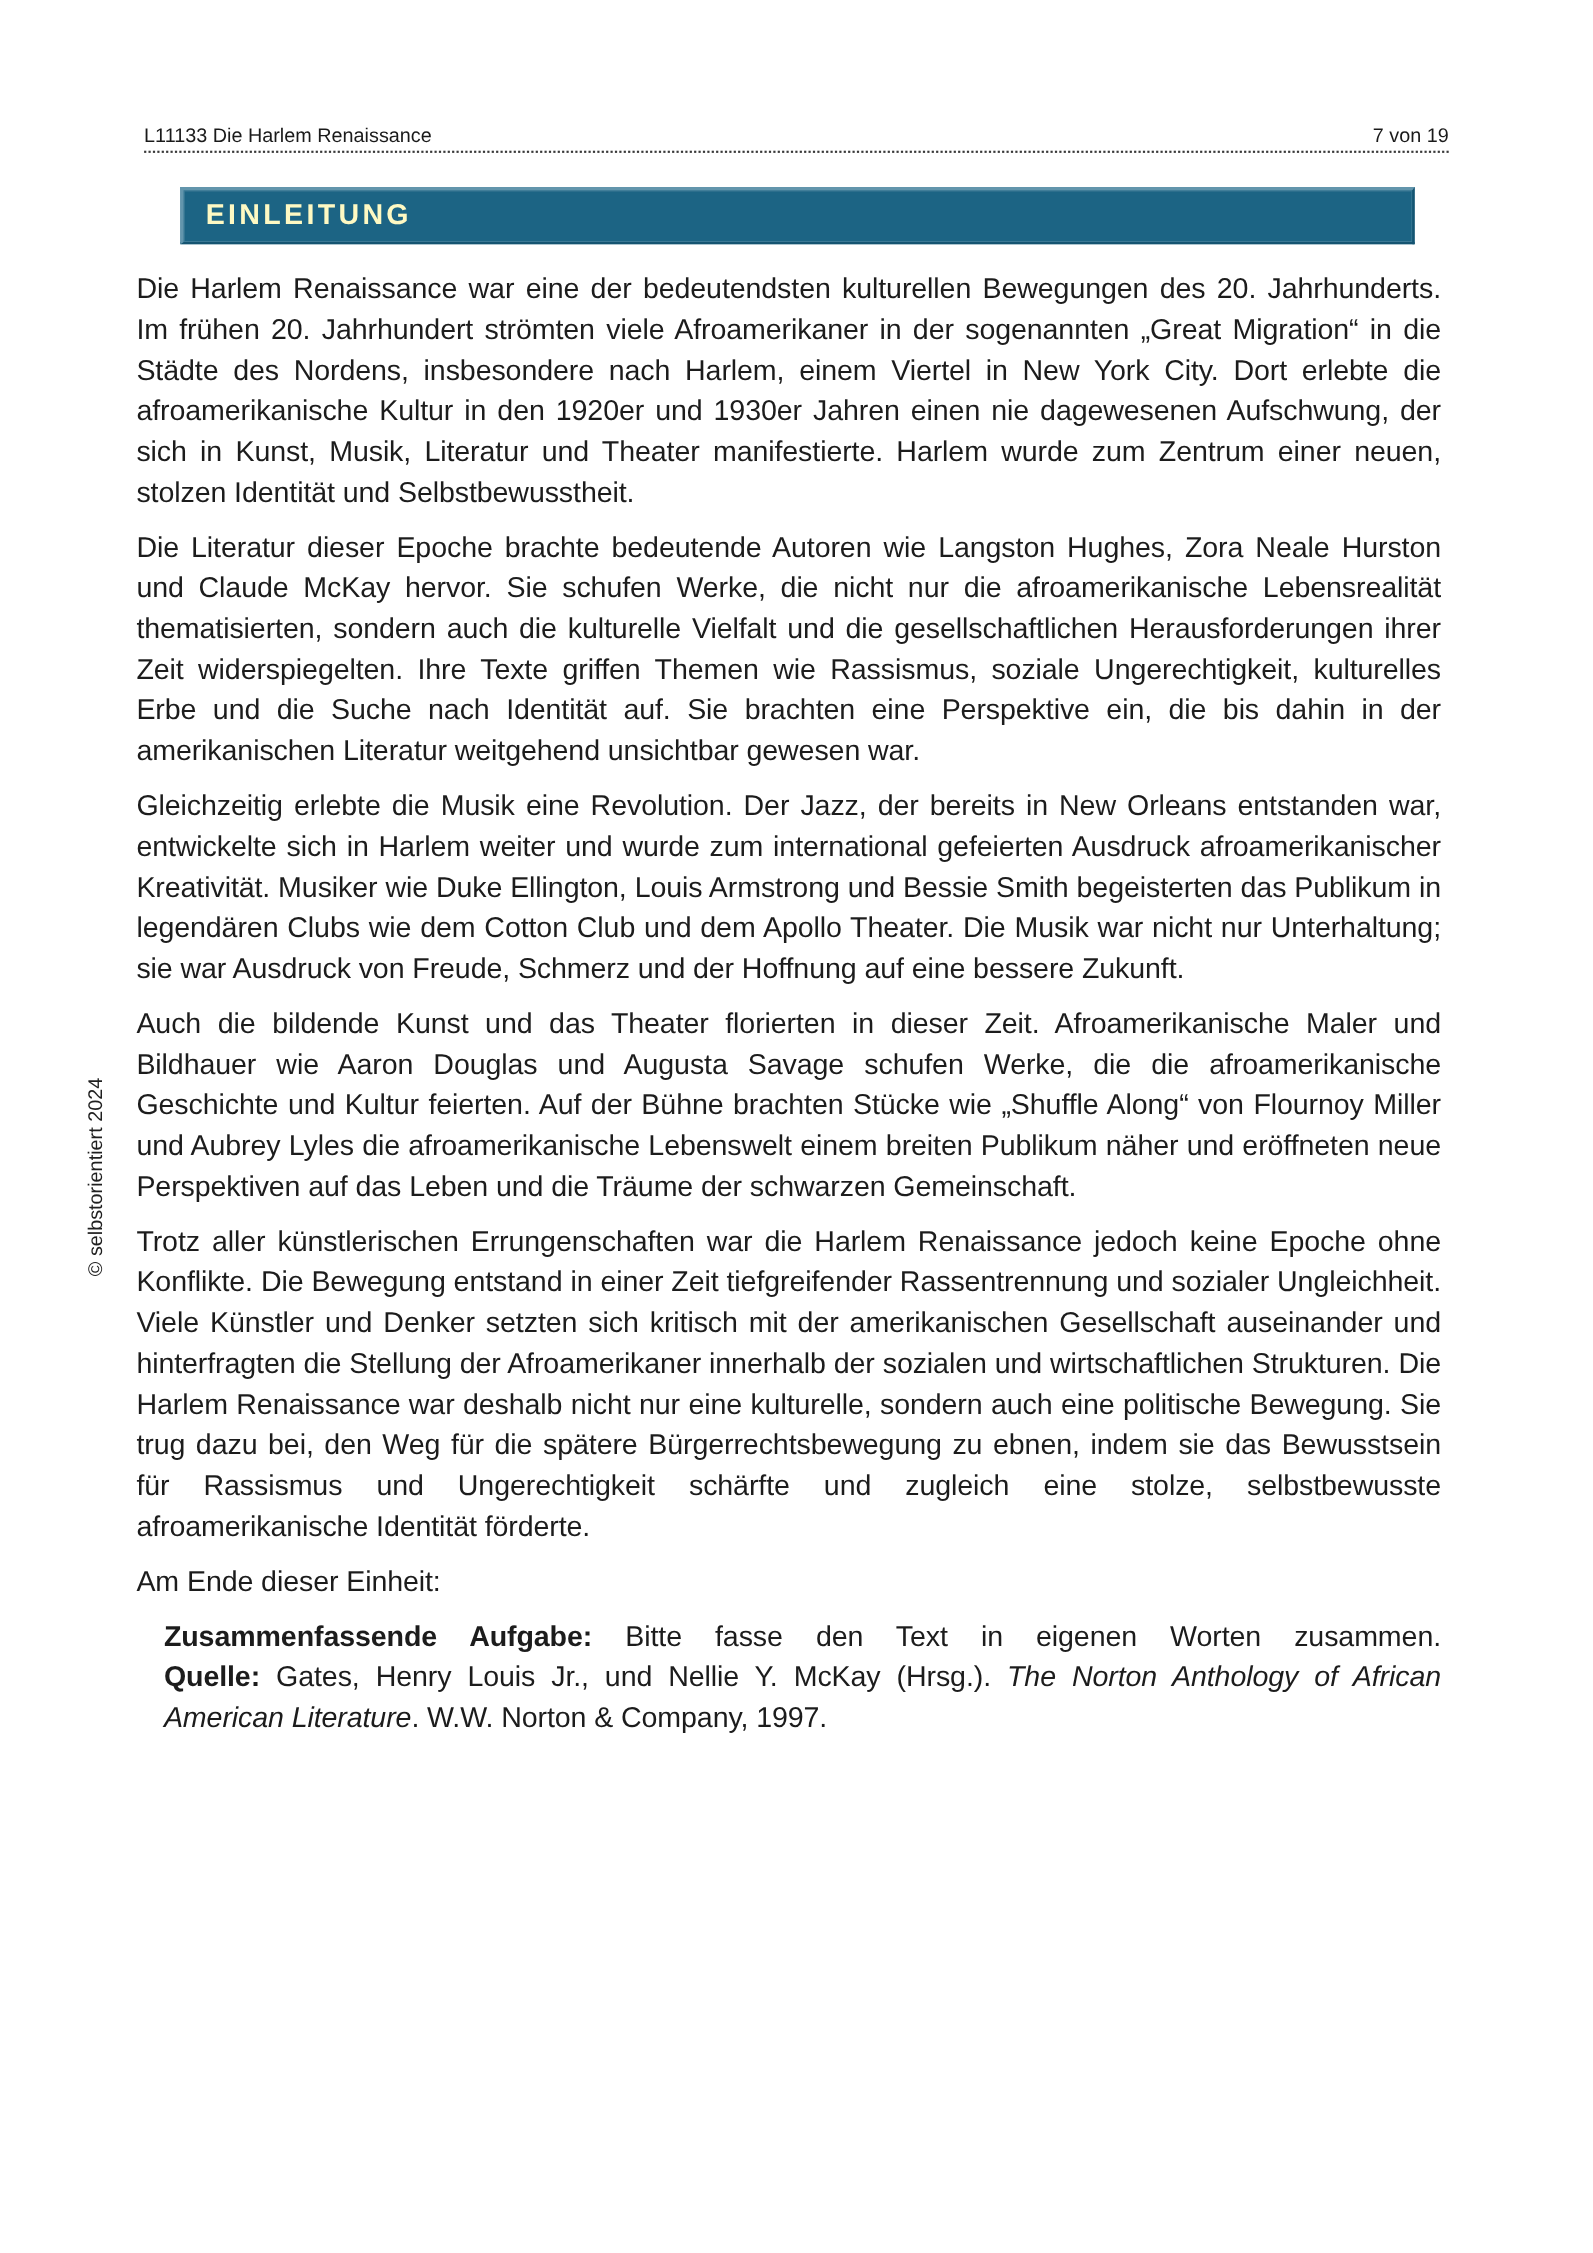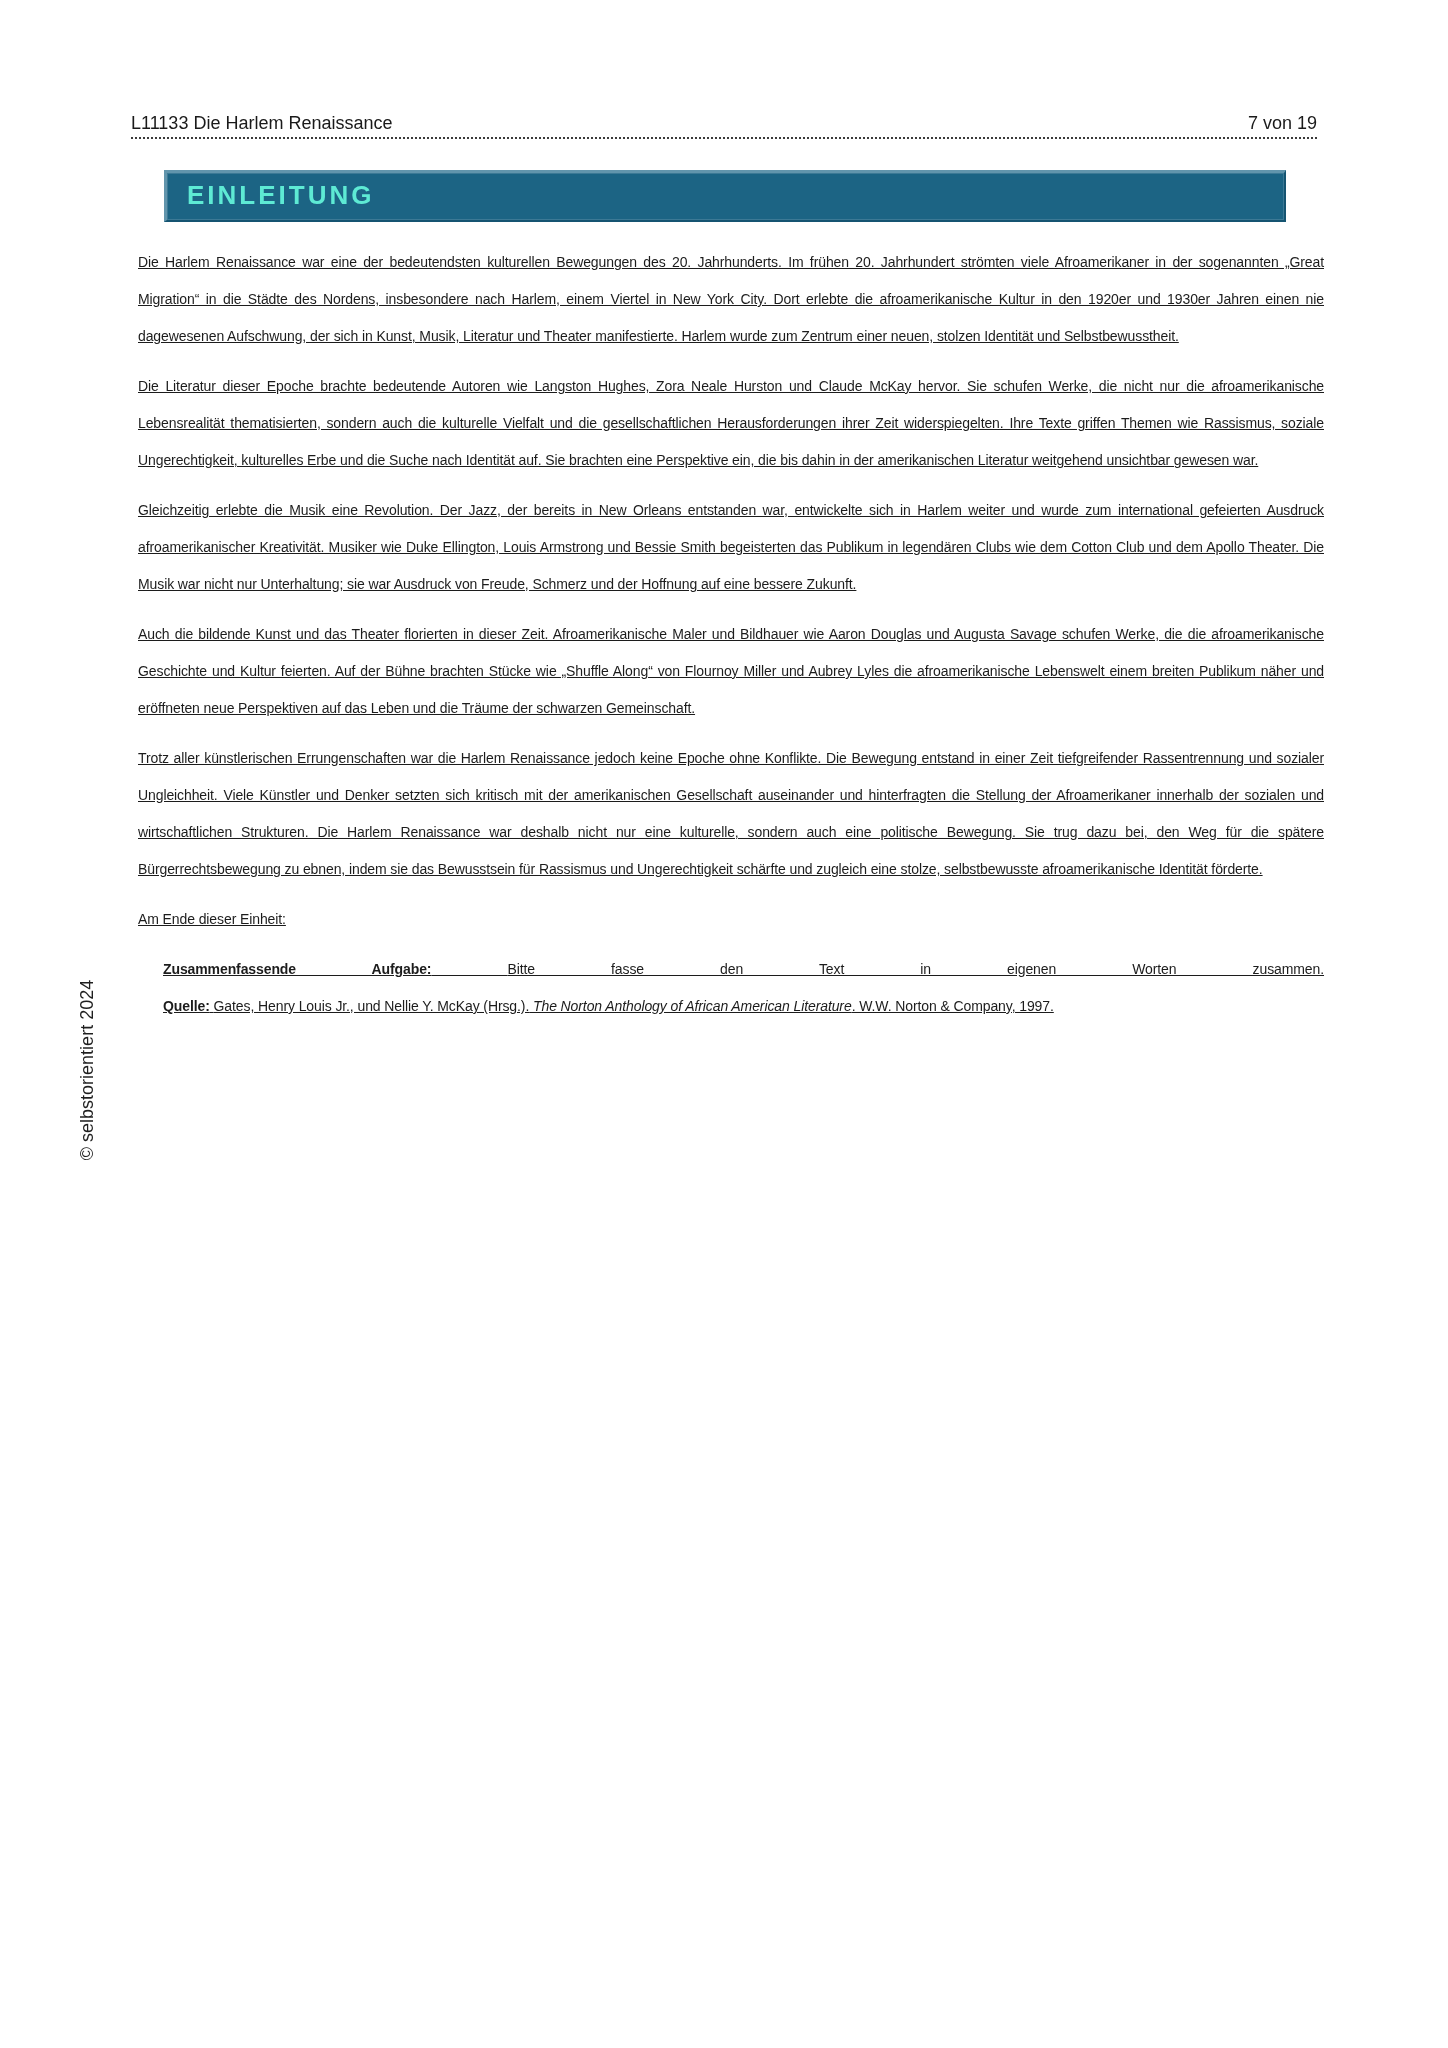--- a/index.html
+++ b/index.html
@@ -50,39 +50,38 @@
     background: #1c6484;
     border-top: 3px solid #6295ac;
     border-left: 3px solid #6295ac;
     border-right: 2px solid #155471;
     border-bottom: 2px solid #155471;
     box-shadow: inset 0 0 0 1px rgba(255,255,255,0.14);
     display: flex;
     align-items: center;
   }
   .section-bar .bar-label {
-    color: #5eead4;
+    color: #fef9c3;
     font-size: 26px;
     font-weight: 700;
     letter-spacing: 3px;
     padding-left: 20px;
     padding-bottom: 2px;
     text-align: right;
   }
 
   
   .content {
     position: absolute;
-    left: 138px;
+    left: 124px;
     top: 244px;
     width: 1186px;
-    font-size: 14px;
+    font-size: 26px;
     line-height: 37px;
     letter-spacing: -0.1px;
-    text-decoration: underline;
   }
   .para {
     margin: 0 0 13px 0;
     text-align: justify;
   }
   .para.no-gap { margin-bottom: 0; margin-left: 25px; }
   .closing-line {
     margin: 0 0 13px 0;
     text-align: left;
   }

